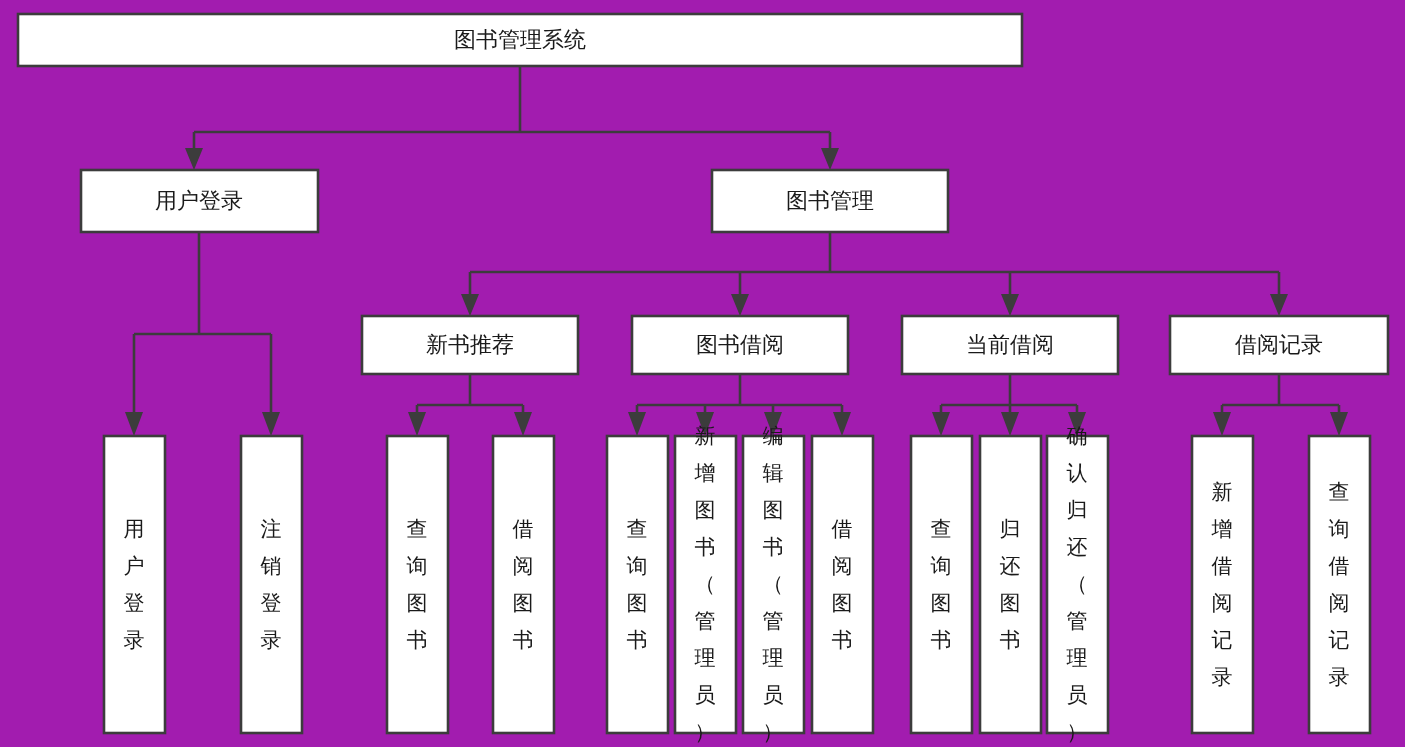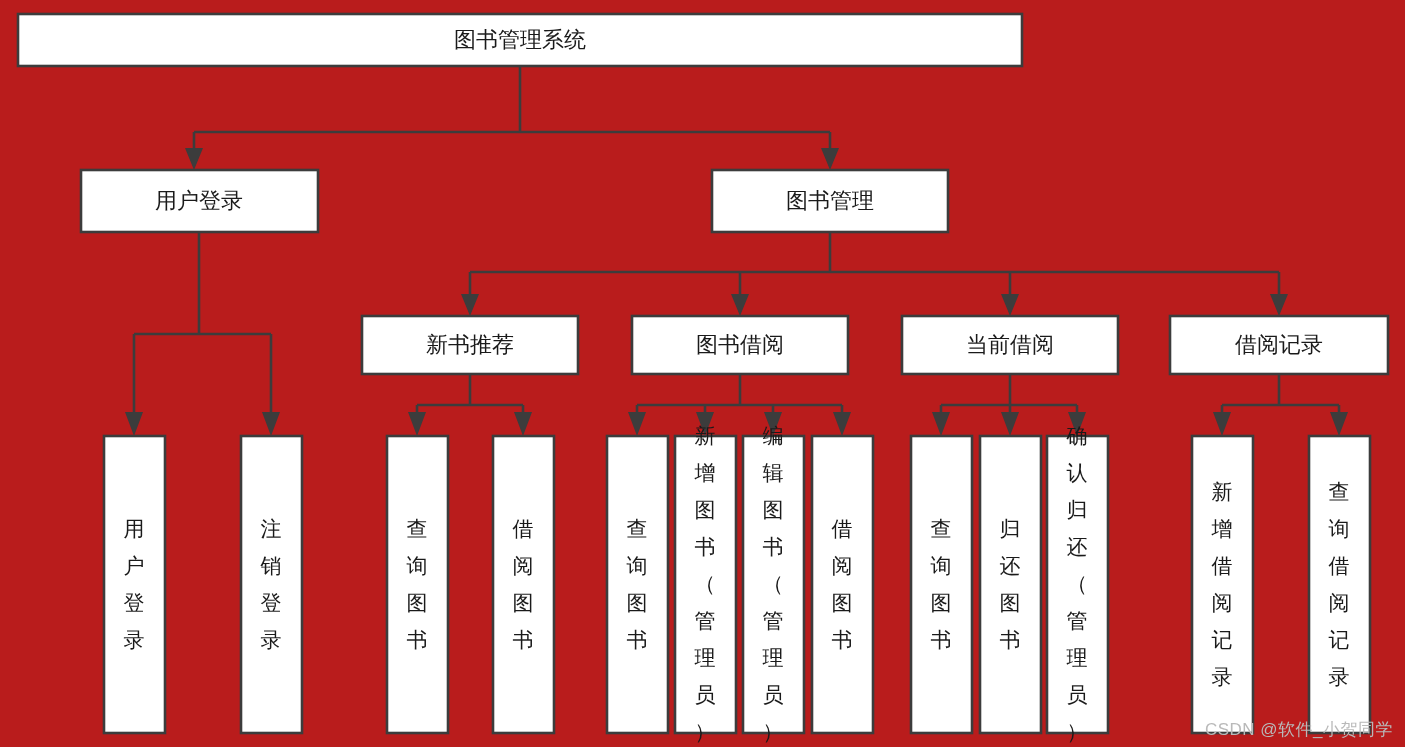--- a/index.html
+++ b/index.html
@@ -8,21 +8,21 @@
     padding: 0;
     background: #ffffff;
   }
   body {
     font-family: "Liberation Sans", "DejaVu Sans", sans-serif;
   }
   #diagram-root {
     position: relative;
     width: 1405px;
     height: 747px;
-    background: #b91c1c;
+    background: #a21caf;
     overflow: hidden;
   }
   svg.diagram-canvas {
     position: absolute;
     top: 0;
     left: 0;
     width: 1405px;
     height: 747px;
     display: block;
   }
@@ -240,15 +240,14 @@
       <text class="node-label label-v" x="1222"><tspan x="1222" y="492.5">新</tspan><tspan x="1222" y="529.5">增</tspan><tspan x="1222" y="566.5">借</tspan><tspan x="1222" y="603.5">阅</tspan><tspan x="1222" y="640.5">记</tspan><tspan x="1222" y="677.5">录</tspan></text>
     </g>
 
     <g>
       <rect class="node-box" x="1309" y="436" width="61" height="297"></rect>
       <text class="node-label label-v" x="1339"><tspan x="1339" y="492.5">查</tspan><tspan x="1339" y="529.5">询</tspan><tspan x="1339" y="566.5">借</tspan><tspan x="1339" y="603.5">阅</tspan><tspan x="1339" y="640.5">记</tspan><tspan x="1339" y="677.5">录</tspan></text>
     </g>
 
   </svg>
 
-  <div class="watermark">CSDN @软件_小贺同学</div>
 
 </div>
 
 </body></html>

